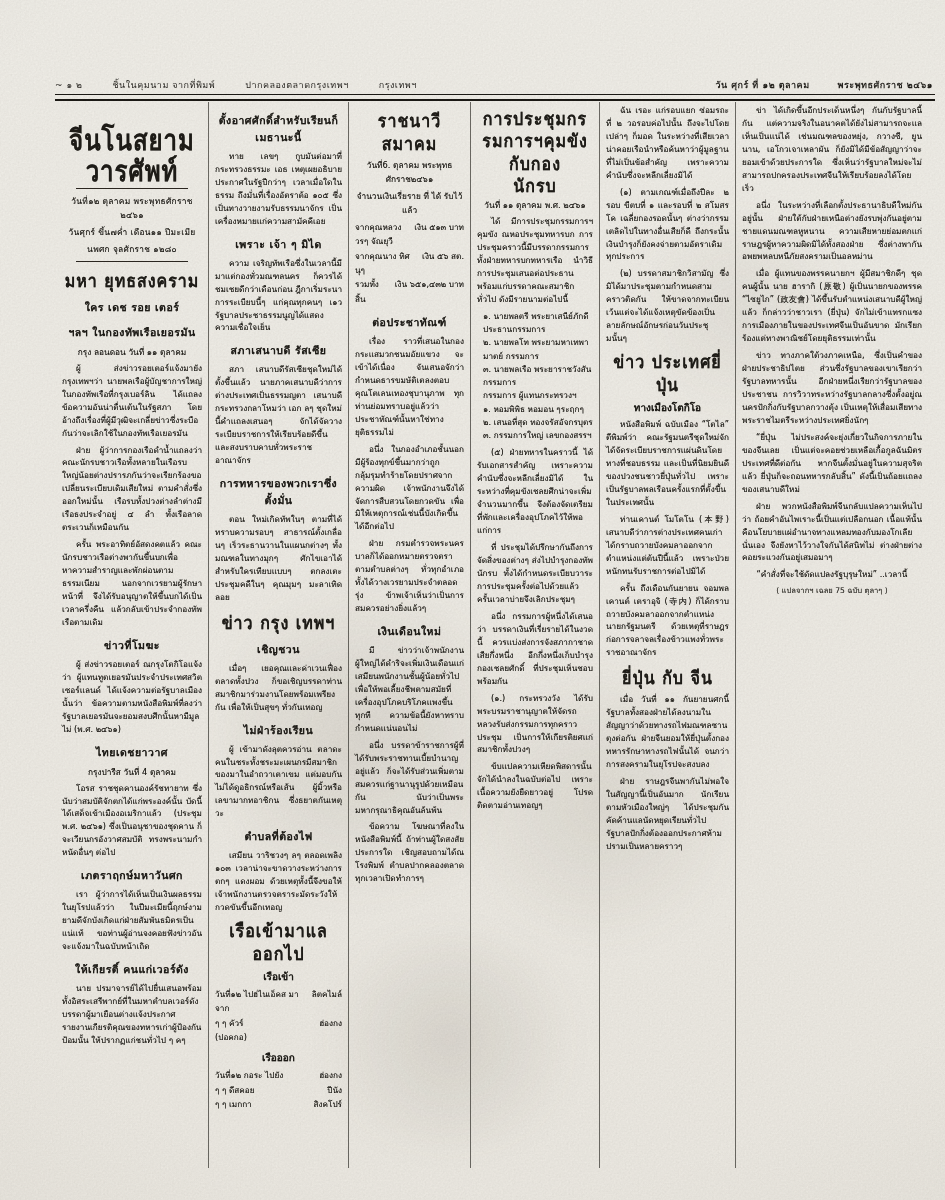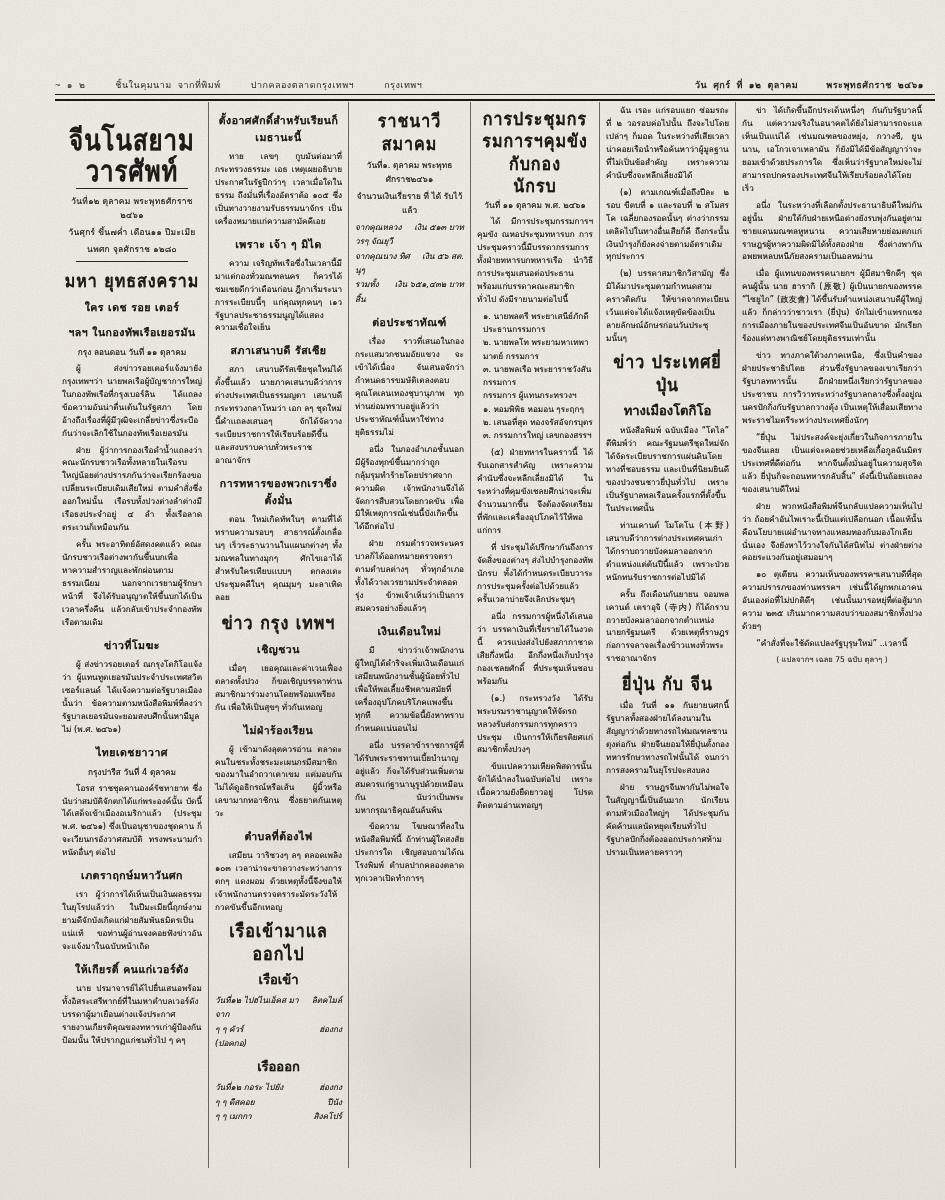--- a/index.html
+++ b/index.html
@@ -15,23 +15,23 @@
       linear-gradient(#f6f4ee,#f2efe8);
   }
   .stain{position:absolute;border-radius:50%;pointer-events:none;filter:blur(14px);}
   .s1{left:225px;top:540px;width:270px;height:400px;background:radial-gradient(circle,rgba(95,85,65,.13),rgba(95,85,65,0) 70%);}
   .s2{left:470px;top:640px;width:260px;height:330px;background:radial-gradient(circle,rgba(95,85,65,.11),rgba(95,85,65,0) 70%);}
   .s3{left:300px;top:930px;width:300px;height:220px;background:radial-gradient(circle,rgba(80,70,55,.12),rgba(80,70,55,0) 70%);}
   .s4{left:640px;top:180px;width:200px;height:260px;background:radial-gradient(circle,rgba(95,85,65,.08),rgba(95,85,65,0) 70%);}
   .noise{position:absolute;inset:0;pointer-events:none;opacity:.5;}
 
   .topbar{
-    position:absolute;left:55px;right:21px;top:78px;
+    position:absolute;left:55px;right:12px;top:78px;
     display:flex;align-items:baseline;gap:30px;
-    font-size:9px;letter-spacing:.5px;white-space:nowrap;font-family:Liberation Mono, monospace;
+    font-size:9px;letter-spacing:.5px;white-space:nowrap;
   }
   .topbar .date-group{margin-left:auto;display:flex;gap:28px;}
   .topbar b{font-weight:bold;}
   .hr2{position:absolute;left:55px;right:10px;top:94px;height:4px;
        border-top:1.5px solid #15130f;border-bottom:2.5px solid #15130f;}
 
   .cols{position:absolute;left:56px;top:102px;bottom:32px;display:flex;align-items:stretch;}
   .col{box-sizing:border-box;padding:2px 6px 0 6px;overflow:hidden;
        filter:blur(.22px) contrast(1.04);}
   .col + .col{border-left:1px solid rgba(25,22,18,.62);}
@@ -40,29 +40,29 @@
   .masthead{
     font-family:"DejaVu Serif", serif;font-weight:bold;
     font-size:24px;line-height:1.1;text-align:center;letter-spacing:1px;
     transform:scaleY(1.2);margin:6px 0 4px;
   }
   .mastsub{font-size:8.4px;text-align:center;margin:3px 0;letter-spacing:.3px;}
   .rule{border-top:1px solid #2a2620;margin:5px 14px;}
   .headline{font-size:16px;font-weight:bold;text-align:center;margin:9px 0 5px;
             transform:scaleY(1.12);letter-spacing:1px;white-space:pre-line;line-height:1.25;}
   .subhead{font-size:10.5px;font-weight:bold;text-align:center;margin:8px 0 4px;letter-spacing:.5px;}
-  .subsm{font-size:13px;font-weight:bold;text-align:center;margin:6px 0 3px;font-family:Liberation Mono, monospace;}
+  .subsm{font-size:10px;font-weight:bold;text-align:center;margin:6px 0 3px;font-family:Liberation Mono, monospace;}
   .dateline{font-size:8.3px;text-align:center;margin:3px 0;}
   .para{font-size:8.2px;line-height:1.58;text-align:justify;text-indent:14px;
         margin:0 0 4px;word-break:break-word;}
   .para.center{text-align:center;text-indent:0;}
   .para.small{font-size:7.6px;opacity:.9;}
   .list{margin:2px 0 4px;}
   .list .li{font-size:8.2px;line-height:1.62;padding-left:6px;}
-  .pairs{margin:2px 0 4px;font-style:italic;}
+  .pairs{margin:2px 0 4px;}
   .pairs .prow{display:flex;justify-content:space-between;gap:6px;
                font-size:8.2px;line-height:1.75;}
   .pairs .pr{white-space:nowrap;}
 </style>
 </head>
 <body>
 
 <div class="page">
   <div class="stain s1"></div>
   <div class="stain s2"></div>
@@ -149,21 +149,21 @@
             <span class="pr">ปีนัง</span>
           </div>
           <div class="prow">
             <span class="pl">ๆ ๆ เมกกา</span>
             <span class="pr">สิงคโปร์</span>
           </div>
         </div>
       </div>
       <div class="col" style="width: 122px;">
         <div class="headline">ราชนาวีสมาคม</div>
-        <div class="dateline">วันที่๑. ตุลาคม พระพุทธศักราช๒๔๖๑</div>
+        <div class="dateline">วันที่6. ตุลาคม พระพุทธศักราช๒๔๖๑</div>
         <div class="dateline">จำนวนเงินเรี่ยราย ที่ ได้ รับไว้แล้ว</div>
         <div class="pairs">
           <div class="prow">
             <span class="pl">จากคุณหลวงวรๆ จัณยุวี</span>
             <span class="pr">เงิน ๕๑๓ บาท</span>
           </div>
           <div class="prow">
             <span class="pl">จากคุณนาง ทิศนุๆ</span>
             <span class="pr">เงิน ๕๖ สต.</span>
           </div>
@@ -190,21 +190,21 @@
           <div class="li">๑. นายพลตรี พระยาเสนีย์ภักดี ประธานกรรมการ</div>
           <div class="li">๒. นายพลโท พระยามหาเทพามาตย์ กรรมการ</div>
           <div class="li">๓. นายพลเรือ พระยาราชวังสัน กรรมการ</div>
           <div class="li">กรรมการ ผู้แทนกระทรวงฯ</div>
           <div class="li">๑. หอมพิพิธ หอมอน ๆระฤกๆ</div>
           <div class="li">๒. เสนอที่สุด ทองจรัสอัจกรบุตร</div>
           <div class="li">๓. กรรมการใหญ่ เลขกองสรรฯ</div>
         </div>
         <p class="para">(๕) ฝ่ายทหารในคราวนี้ ได้รับเอกสารสำคัญ เพราะความคำนับซึ่งจะหลีกเลี่ยงมิได้ ในระหว่างที่คุมขังเชลยศึกน่าจะเพิ่มจำนวนมากขึ้น จึงต้องจัดเตรียมที่พักและเครื่องอุปโภคไว้ให้พอแก่การ</p>
         <p class="para">ที่ ประชุมได้ปรึกษากันถึงการจัดสิ่งของต่างๆ ส่งไปบำรุงกองทัพนักรบ ทั้งได้กำหนดระเบียบวาระการประชุมครั้งต่อไปด้วยแล้ว ครั้นเวลาบ่ายจึงเลิกประชุมๆ</p>
-        <p class="para">อนึ่ง กรรมการผู้หนึ่งได้เสนอว่า บรรดาเงินที่เรี่ยรายได้ในงวดนี้ ควรแบ่งส่งไปยังสภากาชาดเสียกึ่งหนึ่ง อีกกึ่งหนึ่งเก็บบำรุงกองเชลยศักดิ์ ที่ประชุมเห็นชอบพร้อมกัน</p>
+        <p class="para">อนึ่ง กรรมการผู้หนึ่งได้เสนอว่า บรรดาเงินที่เรี่ยรายได้ในงวดนี้ ควรแบ่งส่งการจังสภากาชาดเสียกึ่งหนึ่ง อีกกึ่งหนึ่งเก็บบำรุงกองเชลยศักดิ์ ที่ประชุมเห็นชอบพร้อมกัน</p>
         <p class="para">(๑.) กระทรวงวัง ได้รับพระบรมราชานุญาตให้จัดรถหลวงรับส่งกรรมการทุกคราวประชุม เป็นการให้เกียรติยศแก่สมาชิกทั้งปวงๆ</p>
         <p class="para">ข้บแปลความเหียดพิสดารนั้น จักได้นำลงในฉบับต่อไป เพราะเนื้อความยังยืดยาวอยู่ โปรดติดตามอ่านเทอญๆ</p>
       </div>
       <div class="col" style="width: 136px;">
         <p class="para">ฉัน เรอะ แก่รอบแยก ซ่อมรถะที่ ๒ วอรอบค่อไปนั้น ถึงจะไปโดยเปล่าๆ ก็มอด ในระหว่างที่เสียเวลาน่าคอยเรือนำหรือค้นหาว่าผู้มูลฐาน ที่ไม่เป็นข้อสำคัญ เพราะความคำนับซึ่งจะหลีกเลี่ยงมิได้</p>
         <p class="para">(๑) ตามเกณฑ์เมื่อถึงปีละ ๒ รอบ ขีตบที่ ๑ และรอบที่ ๒ สโมสรโค เฉลี่ยกองรอดนั้นๆ ต่างว่ากรรมเตลิดไปในทางอื่นเสียก็ดี ถึงกระนั้นเงินบำรุงก็ยังคงจ่ายตามอัตราเดิมทุกประการ</p>
         <p class="para">(๒) บรรดาสมาชิกวิสามัญ ซึ่งมิได้มาประชุมตามกำหนดสามคราวติดกัน ให้ขาดจากทะเบียน เว้นแต่จะได้แจ้งเหตุขัดข้องเป็นลายลักษณ์อักษรก่อนวันประชุมนั้นๆ</p>
         <div class="headline">ข่าว ประเทศยี่ปุ่น</div>
         <div class="subsm">ทางเมืองโตกิโอ</div>
         <p class="para">หนังสือพิมพ์ ฉบับเมือง “โตไล” ตีพิมพ์ว่า คณะรัฐมนตรีชุดใหม่จักได้จัดระเบียบราชการแผ่นดินโดยทางที่ชอบธรรม และเป็นที่นิยมยินดีของปวงชนชาวยี่ปุ่นทั่วไป เพราะเป็นรัฐบาลพลเรือนครั้งแรกที่ตั้งขึ้นในประเทศนั้น</p>
@@ -214,21 +214,20 @@
         <p class="para">เมื่อ วันที่ ๑๑ กันยายนศกนี้ รัฐบาลทั้งสองฝ่ายได้ลงนามในสัญญาว่าด้วยทางรถไฟมณฑลซานตุงต่อกัน ฝ่ายจีนยอมให้ยี่ปุ่นตั้งกองทหารรักษาทางรถไฟนั้นได้ จนกว่าการสงครามในยุโรปจะสงบลง</p>
         <p class="para">ฝ่าย ราษฎรจีนพากันไม่พอใจในสัญญานี้เป็นอันมาก นักเรียนตามหัวเมืองใหญ่ๆ ได้ประชุมกันคัดค้านแลนัดหยุดเรียนทั่วไป รัฐบาลปักกิ่งต้องออกประกาศห้ามปรามเป็นหลายคราวๆ</p>
       </div>
       <div class="col" style="width: 193px;">
         <p class="para">ข่า ได้เกิดขึ้นอีกประเด็นหนึ่งๆ กันกับรัฐบาลนี้กัน แต่ความจริงในอนาคตได้ยังไม่สามารถจะแลเห็นเป็นแน่ได้ เช่นมณฑลของหยุ่ง, กวางซี, ยูนนาน, เอโกวเจาเหลาผัน ก็ยังมิได้มีข้อสัญญาว่าจะยอมเข้าด้วยประการใด ซึ่งเห็นว่ารัฐบาลใหม่จะไม่สามารถปกครองประเทศจีนให้เรียบร้อยลงได้โดยเร็ว</p>
         <p class="para">อนึ่ง ในระหว่างที่เลือกตั้งประธานาธิบดีใหม่กันอยู่นั้น ฝ่ายใต้กับฝ่ายเหนือต่างยังรบพุ่งกันอยู่ตามชายแดนมณฑลหูหนาน ความเสียหายย่อมตกแก่ราษฎรผู้หาความผิดมิได้ทั้งสองฝ่าย ซึ่งต่างพากันอพยพหลบหนีภัยสงครามเป็นอลหม่าน</p>
         <p class="para">เมื่อ ผู้แทนของพรรคนายกฯ ผู้มีสมาชิกดีๆ ชุดคนผู้นั้น นาย ฮารากิ (原敬) ผู้เป็นนายกของพรรค “ไซยูไก” (政友會) ได้ขึ้นรับตำแหน่งเสนาบดีผู้ใหญ่แล้ว ก็กล่าวว่าชาวเรา (ยี่ปุ่น) จักไม่เข้าแทรกแซงการเมืองภายในของประเทศจีนเป็นอันขาด มักเรียกร้องแต่ทางพาณิชย์โดยยุติธรรมเท่านั้น</p>
         <p class="para">ข่าว ทางภาคใต้วงภาคเหนือ, ซึ่งเป็นคำของฝ่ายประชาธิปไตย ส่วนซึ่งรัฐบาลของเขาเรียกว่ารัฐบาลทหารนั้น อีกฝ่ายหนึ่งเรียกว่ารัฐบาลของประชาชน การวิวาทระหว่างรัฐบาลกลางซึ่งตั้งอยู่ณนครปักกิ่งกับรัฐบาลกวางตุ้ง เป็นเหตุให้เสื่อมเสียทางพระราชไมตรีระหว่างประเทศยิ่งนักๆ</p>
         <p class="para">“ยี่ปุ่น ไม่ประสงค์จะยุ่งเกี่ยวในกิจการภายในของจีนเลย เป็นแต่จะคอยช่วยเหลือเกื้อกูลฉันมิตรประเทศที่ดีต่อกัน หากจีนตั้งมั่นอยู่ในความสุจริตแล้ว ยี่ปุ่นก็จะถอนทหารกลับสิ้น” ดังนี้เป็นถ้อยแถลงของเสนาบดีใหม่</p>
         <p class="para">ฝ่าย พวกหนังสือพิมพ์จีนกลับแปลความเห็นไปว่า ถ้อยคำอันไพเราะนี้เป็นแต่เปลือกนอก เนื้อแท้นั้นคือนโยบายแผ่อำนาจทางแหลมทองกับมองโกเลียนั่นเอง จึงยังหาไว้วางใจกันได้สนิทไม่ ต่างฝ่ายต่างคอยระแวงกันอยู่เสมอมาๆ</p>
-        <p class="para">๑๐ ตุเตียน ความเห็นของพรรคฯเสนาบดีที่สุด ความปรารภของท่านพรรคฯ เช่นนี้ได้ผูกพกเอาคนอันเองต่อที่ไม่ปกติดีๆ เช่นนั้นมารอหยุ่ที่ต่อสู้มาก ความ ๒๓๕ เกินมากความสงบว่าของสมาชิกทั้งปวงด้วยๆ</p>
         <p class="para center">“คำสั่งที่จะใช้ดัดแปลงรัฐบุรุษใหม่” ..เวลานี้</p>
         <p class="para center small">( แปลจากฯ เฉลย 75 ฉบับ ตุลาๆ )</p>
       </div>
     </main>
 
   <svg class="noise" width="945" height="1200">
     <filter id="grain">
       <feTurbulence type="fractalNoise" baseFrequency="0.55" numOctaves="2" stitchTiles="stitch"></feTurbulence>
       <feColorMatrix type="matrix" values="0 0 0 0 0.12  0 0 0 0 0.11  0 0 0 0 0.09  0.32 0.32 0.32 0 0"></feColorMatrix>
     </filter>

